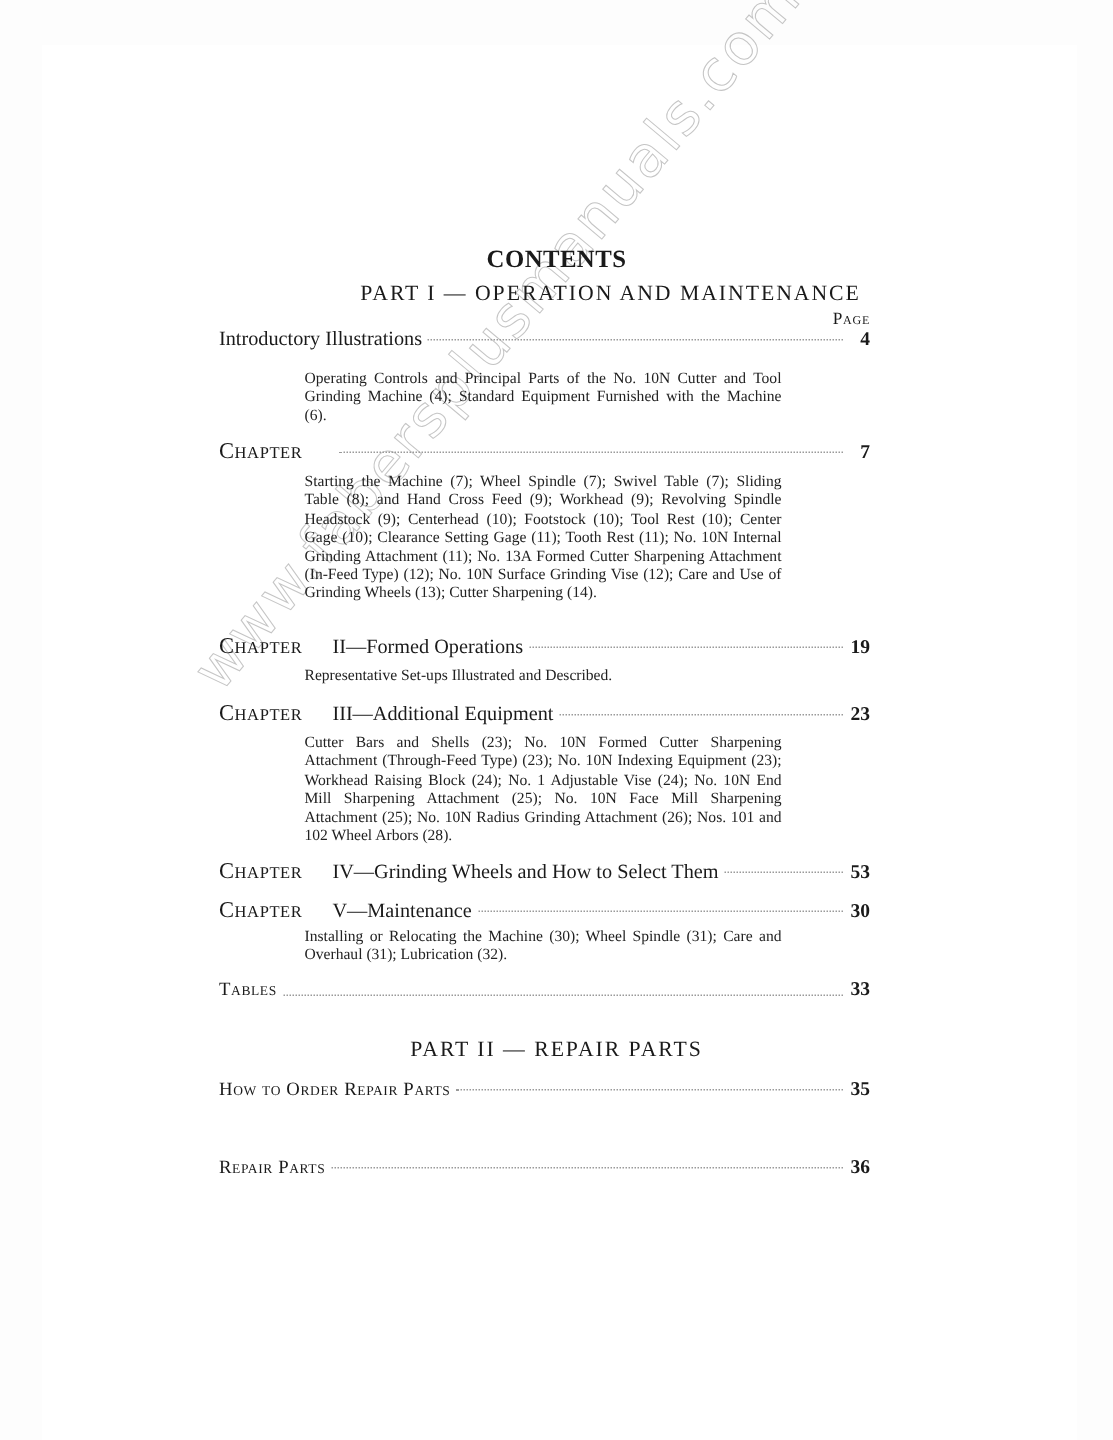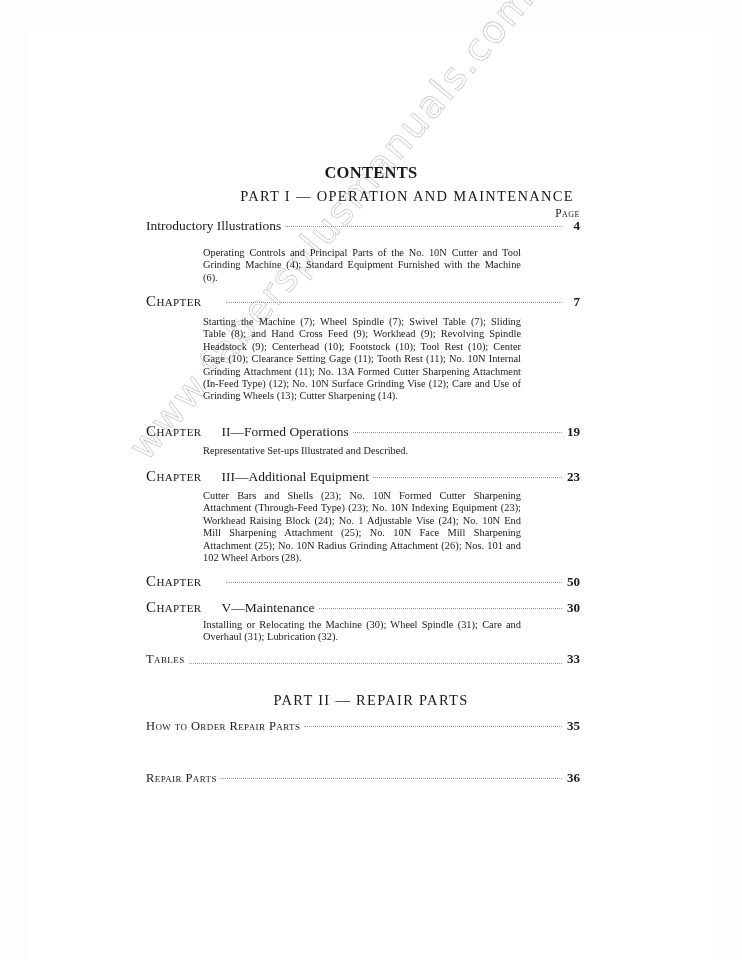--- a/index.html
+++ b/index.html
@@ -54,22 +54,23 @@
 <div class="entry" style="top:468px;">
   <span class="lbl prefix">Chapter</span>
   <span class="lbl">III—Additional Equipment</span>
   <span class="dots"></span>
   <span class="pg">23</span>
 </div>
 <div class="desc" style="top:490px;">Cutter Bars and Shells (23); No. 10N Formed Cutter Sharpening Attachment (Through-Feed Type) (23); No. 10N Indexing Equipment (23); Workhead Raising Block (24); No. 1 Adjustable Vise (24); No. 10N End Mill Sharpening Attachment (25); No. 10N Face Mill Sharpening Attachment (25); No. 10N Radius Grinding Attachment (26); Nos. 101 and 102 Wheel Arbors (28).</div>
 
 <div class="entry" style="top:573px;">
   <span class="lbl prefix">Chapter</span>
+  <span class="lbl">IV—Grinding Wheels and How to Select Them</span>
   <span class="dots"></span>
-  <span class="pg">50</span>
+  <span class="pg">53</span>
 </div>
 
 <div class="entry" style="top:599px;">
   <span class="lbl prefix">Chapter</span>
   <span class="lbl">V—Maintenance</span>
   <span class="dots"></span>
   <span class="pg">30</span>
 </div>
 <div class="desc" style="top:619px;">Installing or Relocating the Machine (30); Wheel Spindle (31); Care and Overhaul (31); Lubrication (32).</div>
 

